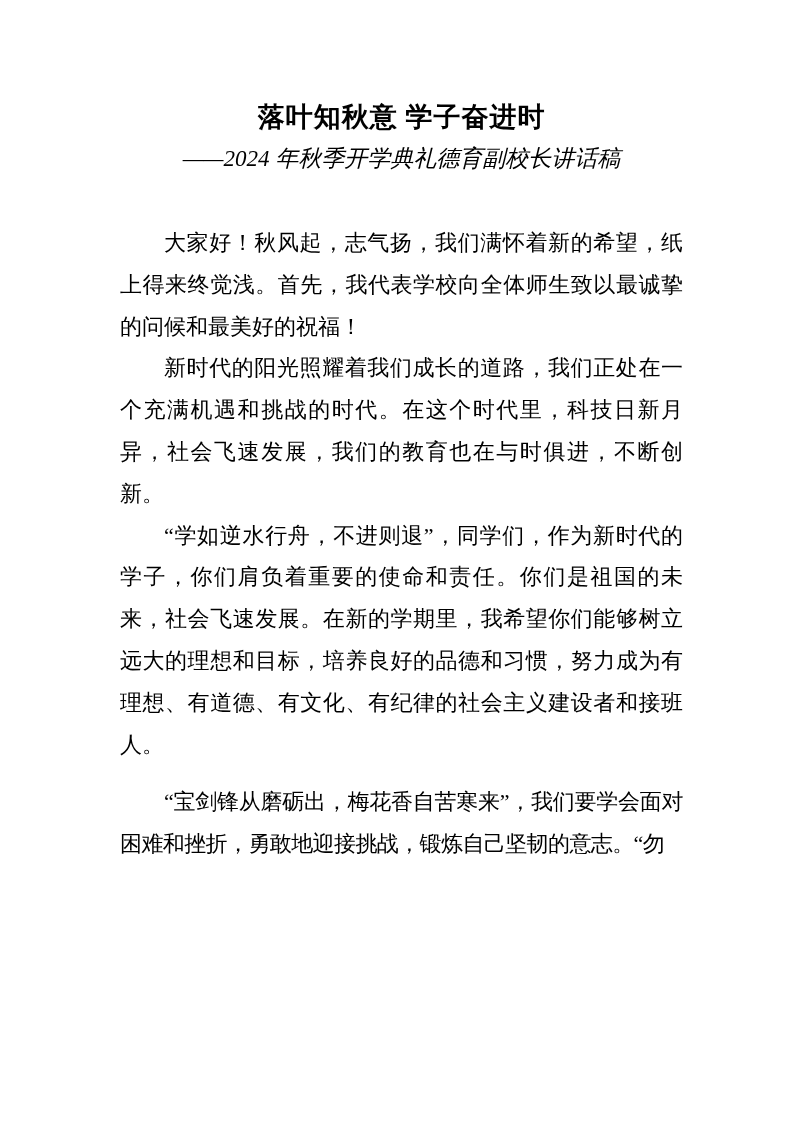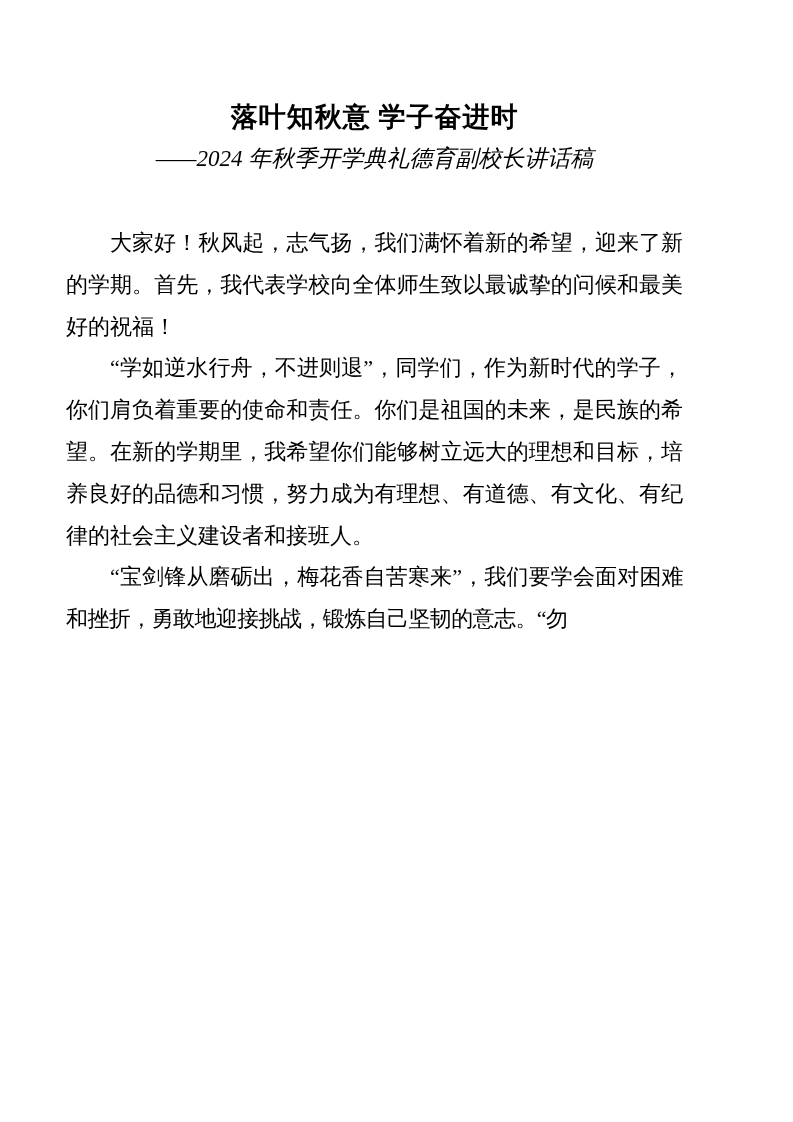--- a/index.html
+++ b/index.html
@@ -7,21 +7,21 @@
     padding: 0;
     background: #ffffff;
   }
   .page {
     position: relative;
     width: 793px;
     height: 1122px;
     margin: 0 auto;
     background: #ffffff;
     box-sizing: border-box;
-    padding: 96px 110px 0 66px;
+    padding: 96px 110px 0 120px;
     overflow: hidden;
     color: #000000;
     font-family: "Liberation Serif", "DejaVu Serif", serif;
   }
   .doc-title {
     margin: 0;
     font-size: 27px;
     line-height: 42px;
     font-weight: 700;
     text-align: center;
@@ -51,39 +51,41 @@
   }
   p.salutation {
     font-weight: 700;
     text-indent: 0;
   }
   p.body-para {
     text-indent: 2em;
   }
   p.body-para.tight {
     letter-spacing: -0.6px;
+    margin-top: 16px;
   }
 </style>
 </head>
 <body>
 
 <div class="page">
 
   <h1 class="doc-title">落叶知秋意 学子奋进时</h1>
 
   <div class="doc-subtitle">——2024 年秋季开学典礼德育副校长讲话稿</div>
 
   <div class="blank-line"></div>
 
   <div class="doc-body">
 
 
-    <p class="body-para">大家好！秋风起，志气扬，我们满怀着新的希望，迎来了新的学期。首先，我代表学校向全体师生致以最诚挚的问候和最美好的祝福！</p>
+    <p class="body-para">大家好！秋风起，志气扬，我们满怀着新的希望，纸上得来终觉浅。首先，我代表学校向全体师生致以最诚挚的问候和最美好的祝福！</p>
 
+    <p class="body-para">新时代的阳光照耀着我们成长的道路，我们正处在一个充满机遇和挑战的时代。在这个时代里，科技日新月异，社会飞速发展，我们的教育也在与时俱进，不断创新。</p>
 
-    <p class="body-para">“学如逆水行舟，不进则退”，同学们，作为新时代的学子，你们肩负着重要的使命和责任。你们是祖国的未来，是民族的希望。在新的学期里，我希望你们能够树立远大的理想和目标，培养良好的品德和习惯，努力成为有理想、有道德、有文化、有纪律的社会主义建设者和接班人。</p>
+    <p class="body-para">“学如逆水行舟，不进则退”，同学们，作为新时代的学子，你们肩负着重要的使命和责任。你们是祖国的未来，社会飞速发展。在新的学期里，我希望你们能够树立远大的理想和目标，培养良好的品德和习惯，努力成为有理想、有道德、有文化、有纪律的社会主义建设者和接班人。</p>
 
 
     <p class="body-para tight">“宝剑锋从磨砺出，梅花香自苦寒来”，我们要学会面对困难和挫折，勇敢地迎接挑战，锻炼自己坚韧的意志。“勿</p>
 
   </div>
 
 </div>
 
 </body></html>

